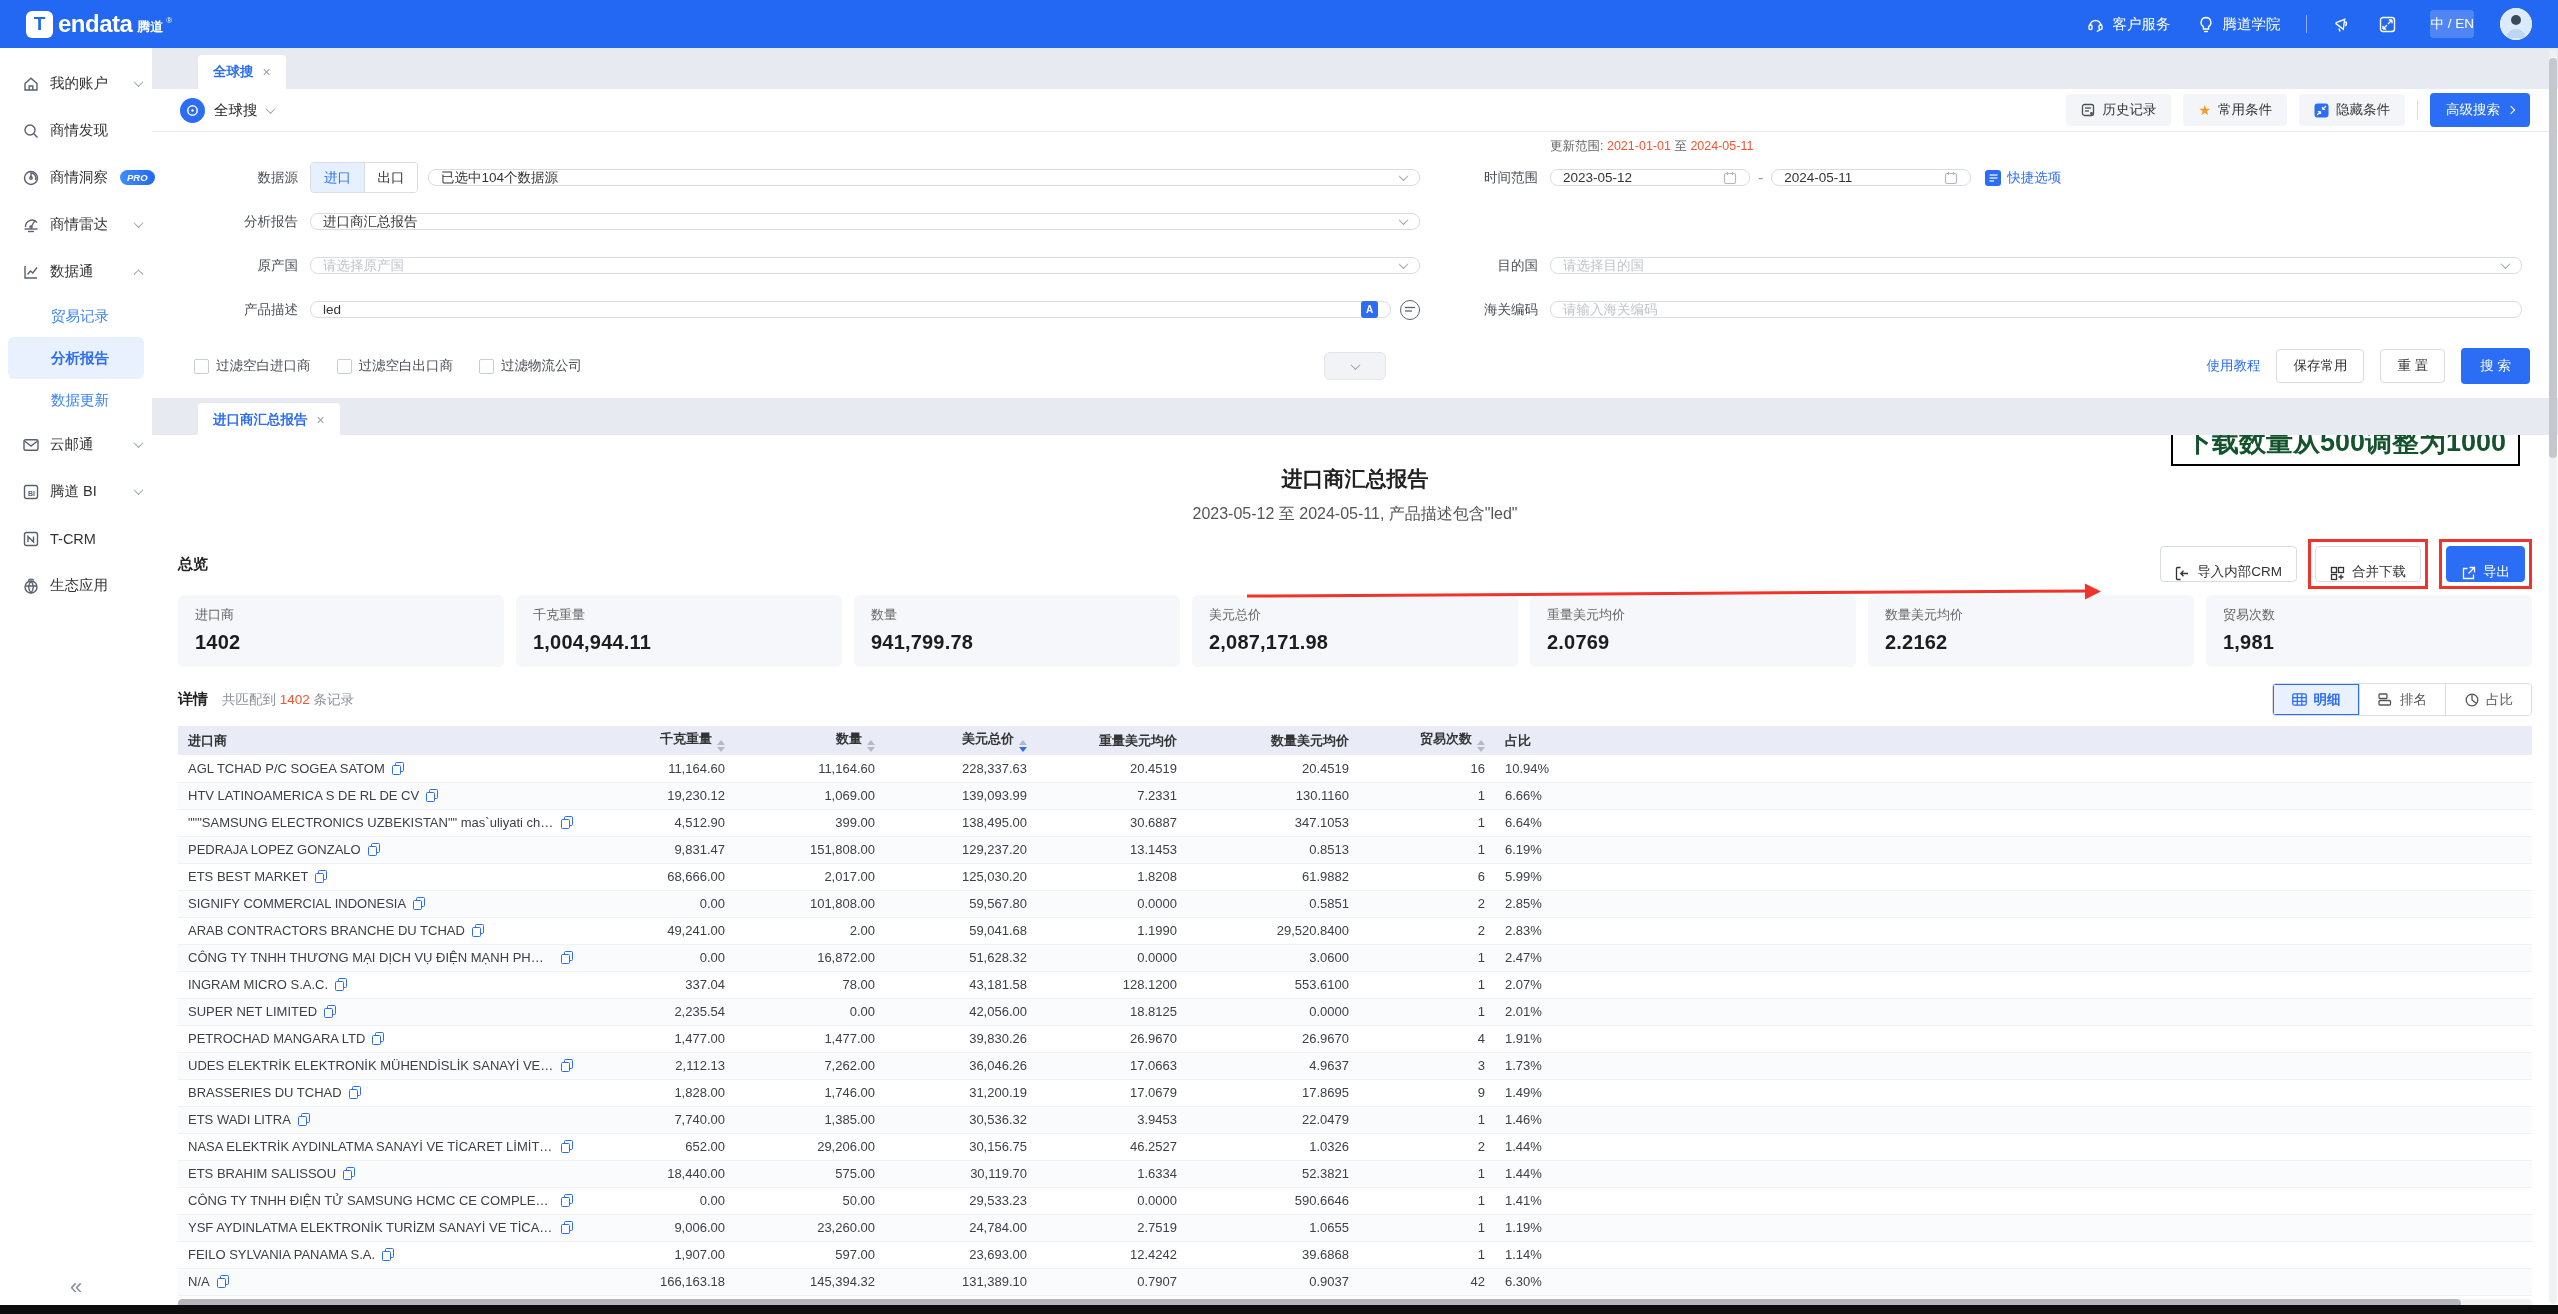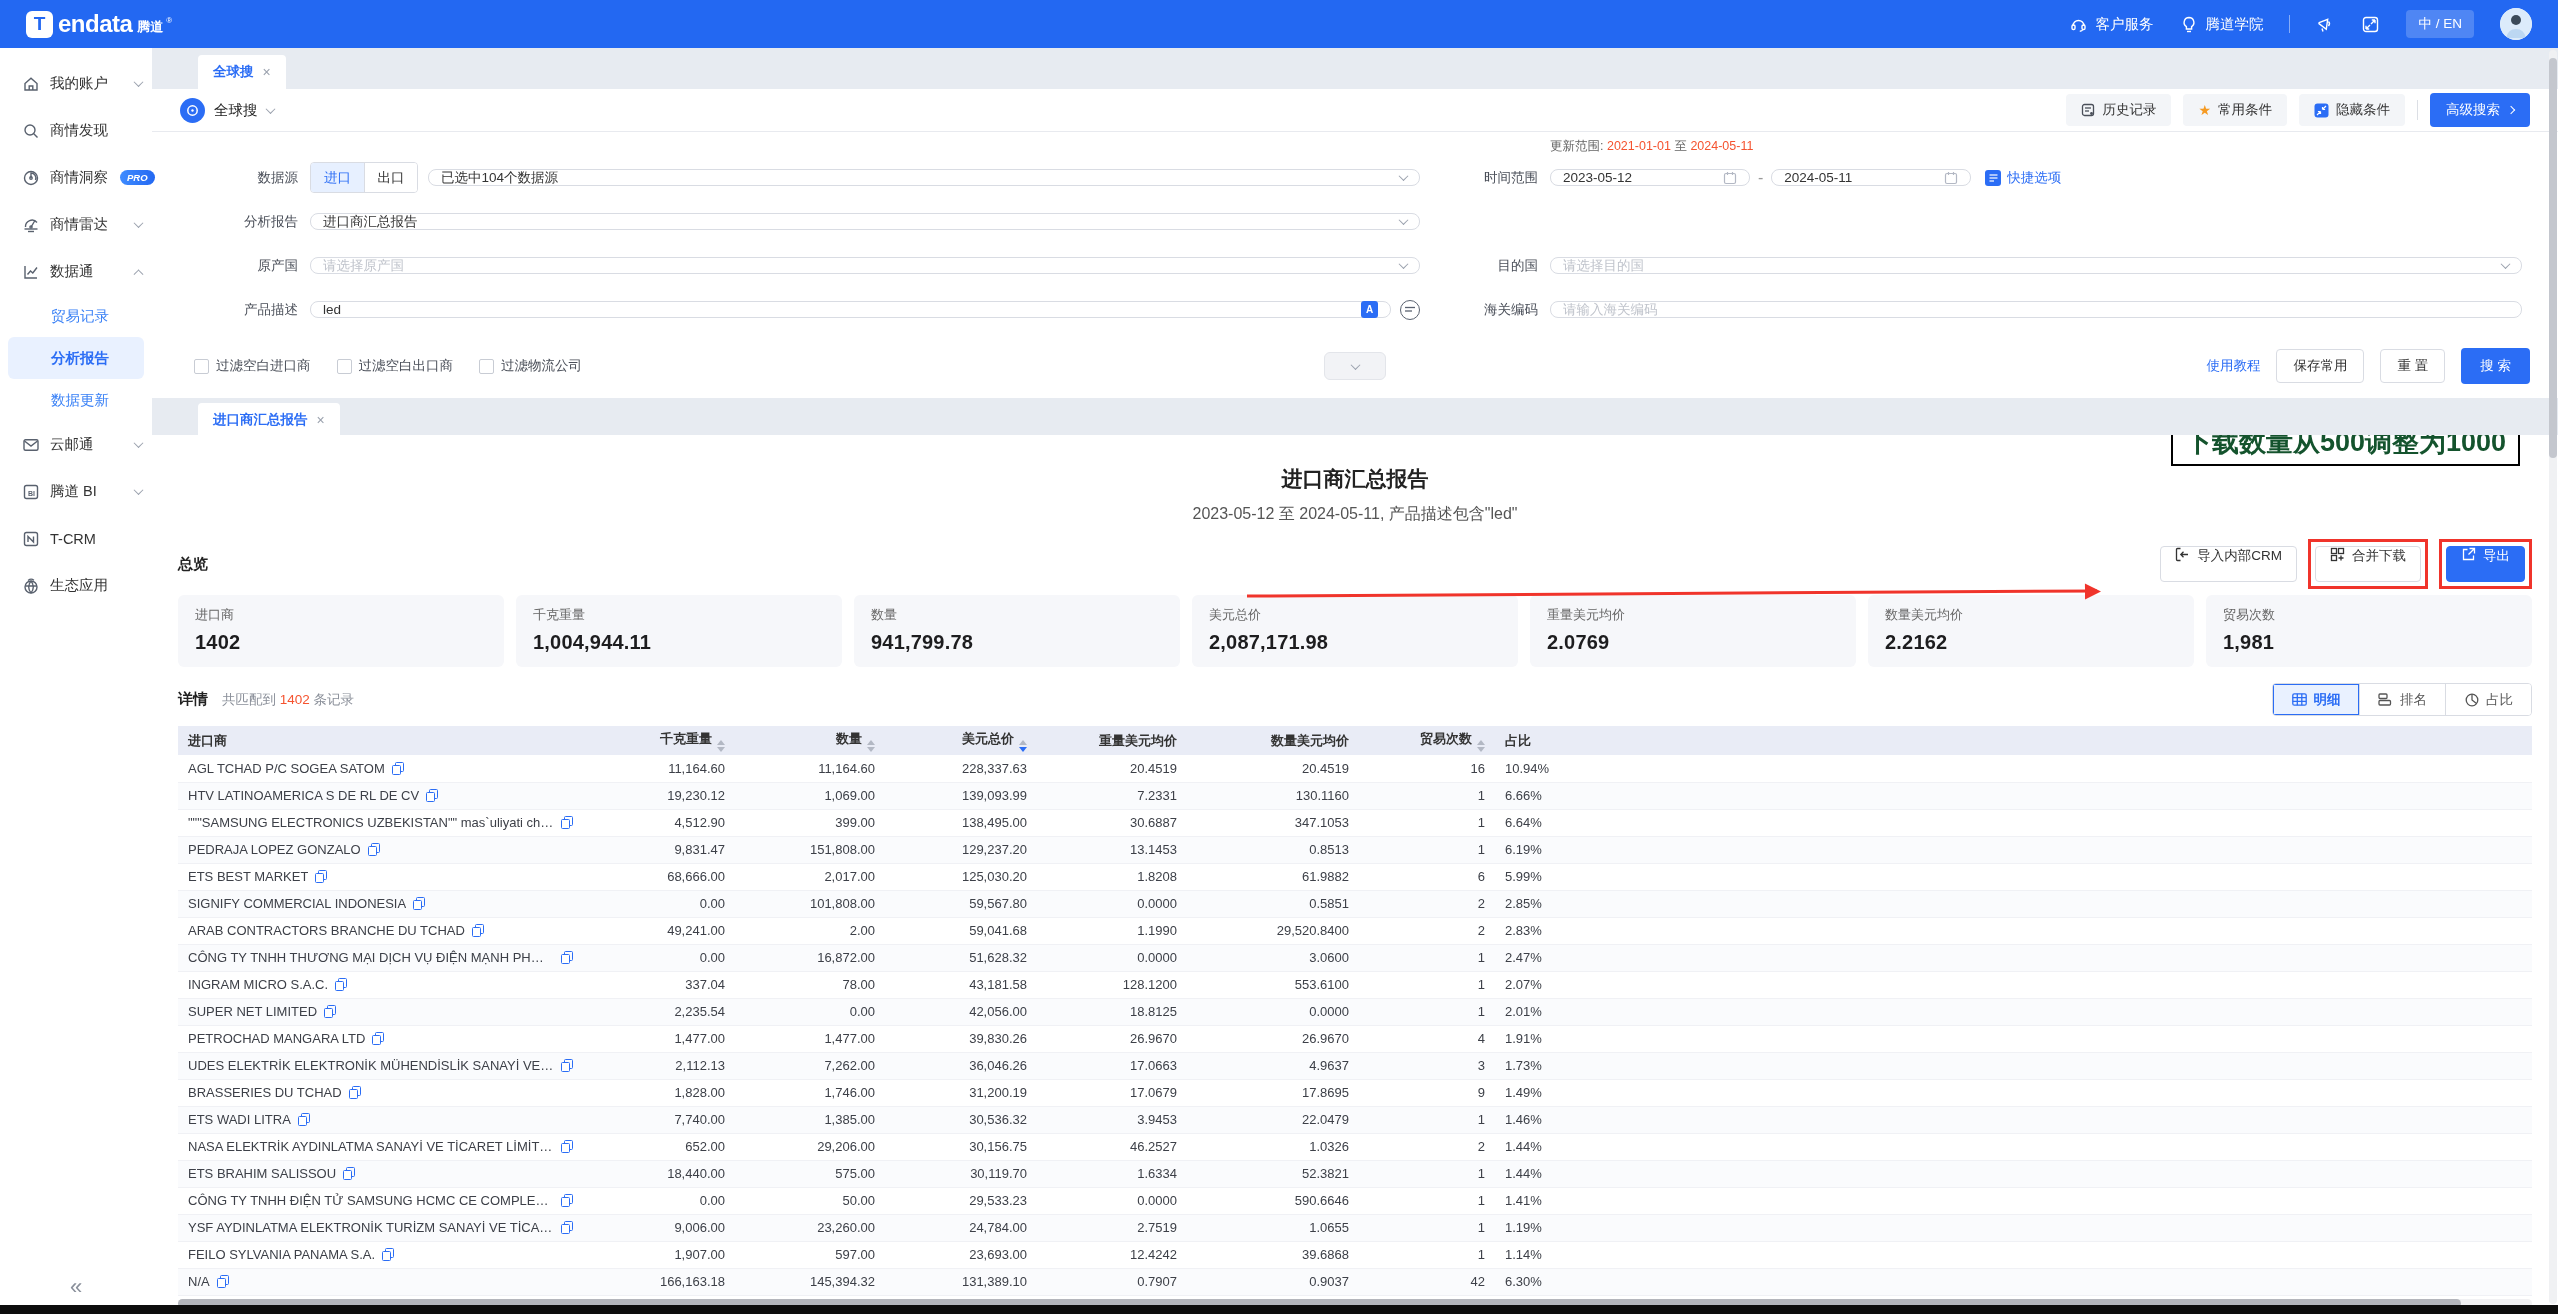--- a/index.html
+++ b/index.html
@@ -9,21 +9,21 @@
   
   .navbar { position:absolute; top:0; left:0; right:0; height:48px; background:#2368f2; display:flex; align-items:center; padding:0 26px; color:#fff; z-index:30; }
   .logo { display:flex; align-items:center; gap:3px; }
   .logo-t { width:27px; height:27px; background:#fff; border-radius:6px; color:#2368f2; font-weight:bold; font-size:19px; display:flex; align-items:center; justify-content:center; }
   .logo-word { font-size:24px; font-weight:bold; letter-spacing:-0.5px; margin-left:2px; }
   .logo-cn { font-size:13px; font-weight:bold; margin-left:2px; margin-top:6px; }
   .logo-reg { font-size:8px; vertical-align:super; margin-top:-8px; }
   .nav-right { margin-left:auto; display:flex; align-items:center; gap:26px; font-size:14.5px; }
   .nav-link { display:flex; align-items:center; gap:7px; cursor:pointer; }
   .nav-divider { width:1px; height:18px; background:rgba(255,255,255,.45); }
-  .lang-pill { background:rgba(255,255,255,.2); border-radius:4px; padding:5px 12px; font-size:13.5px; }
+  .lang-pill { background:rgba(255,255,255,.2); border-radius:4px; padding:5px 0; font-size:13.5px;margin-left:7px; }
   .avatar { width:32px; height:32px; border-radius:50%; background:#eaf3fd; display:flex; align-items:center; justify-content:center; overflow:hidden; }
 
   
   .sidebar { position:absolute; top:48px; left:0; bottom:0; width:152px; background:#fff; z-index:20; padding-top:12px; }
   .side-item { display:flex; align-items:center; height:47px; padding:0 10px 0 21px; font-size:14.5px; color:#333; gap:10px; cursor:pointer; }
   .side-item .slabel { white-space:nowrap; }
   .sicon { width:19px; height:19px; display:flex; align-items:center; justify-content:center; flex:none; }
   .side-item .chev { margin-left:auto; }
   .pro { background:linear-gradient(90deg,#3f8cff,#2368f2); color:#fff; font-size:9.5px; font-style:italic; font-weight:bold; border-radius:8px; padding:2px 7px; margin-left:2px; }
   .side-sub { height:42px; display:flex; align-items:center; padding-left:51px; font-size:14.5px; color:#3b82f6; cursor:pointer; }
@@ -87,21 +87,21 @@
   .bbtn { background:#2b6df5; border:none; border-radius:4px; height:36px; padding:0 19px; font-size:13.5px; color:#fff; cursor:pointer; font-family:inherit; }
 
   
   .report { background:#fff; flex:1; position:relative; padding:0 26px; overflow:hidden; z-index:5; }
   .annotation { position:absolute; top:-15px; right:38px; border:2px solid #000000; background:#fff; color:#14532d; font-size:27px; font-weight:bold; padding:2px 12px 4px; z-index:9; white-space:nowrap; }
   .rtitle { text-align:center; margin-top:30px; font-size:21px; font-weight:bold; color:#222; }
   .rsub { text-align:center; margin-top:11px; font-size:16px; color:#555; }
   .ov-row { margin-top:16px; display:flex; align-items:center; height:46px; }
   .sec-label { font-size:15px; font-weight:bold; color:#222; }
   .ov-actions { margin-left:auto; display:flex; align-items:center; }
-  .obtn { background:#fff; border:1px solid #d9dce3; border-radius:4px; height:36px; padding:0 14px; font-size:13.5px; color:#333; cursor:pointer; display:flex; align-items:flex-start; gap:7px; font-family:inherit; white-space:nowrap; }
+  .obtn { background:#fff; border:1px solid #d9dce3; border-radius:4px; height:36px; padding:0 14px; font-size:13.5px; color:#333; cursor:pointer; display:flex; align-items:flex-end; gap:7px; font-family:inherit; white-space:nowrap; }
   .obtn.blue { background:#2b6df5; color:#fff; border-color:#2b6df5; }
   .redbox { border:3px solid #f0342b; padding:4px; margin-left:11px; }
   .mL { margin-left:14px; }
   .red-arrow { position:absolute; left:1095px; top:157px; width:850px; height:3px; background:#f0342b; transform:rotate(-0.35deg); z-index:8; }
   .red-arrow:after { content:""; position:absolute; right:-4px; top:-6.5px; border-left:16px solid #f0342b; border-top:8px solid transparent; border-bottom:8px solid transparent; }
 
   .stats-row { display:flex; gap:12px; margin-top:8px; }
   .stat-card { flex:1; background:#f6f7fa; border-radius:6px; padding:11px 17px 13px; }
   .stat-label { font-size:13px; color:#666; }
   .stat-value { font-size:20px; font-weight:bold; color:#1d1d1f; margin-top:7px; letter-spacing:.2px; }

